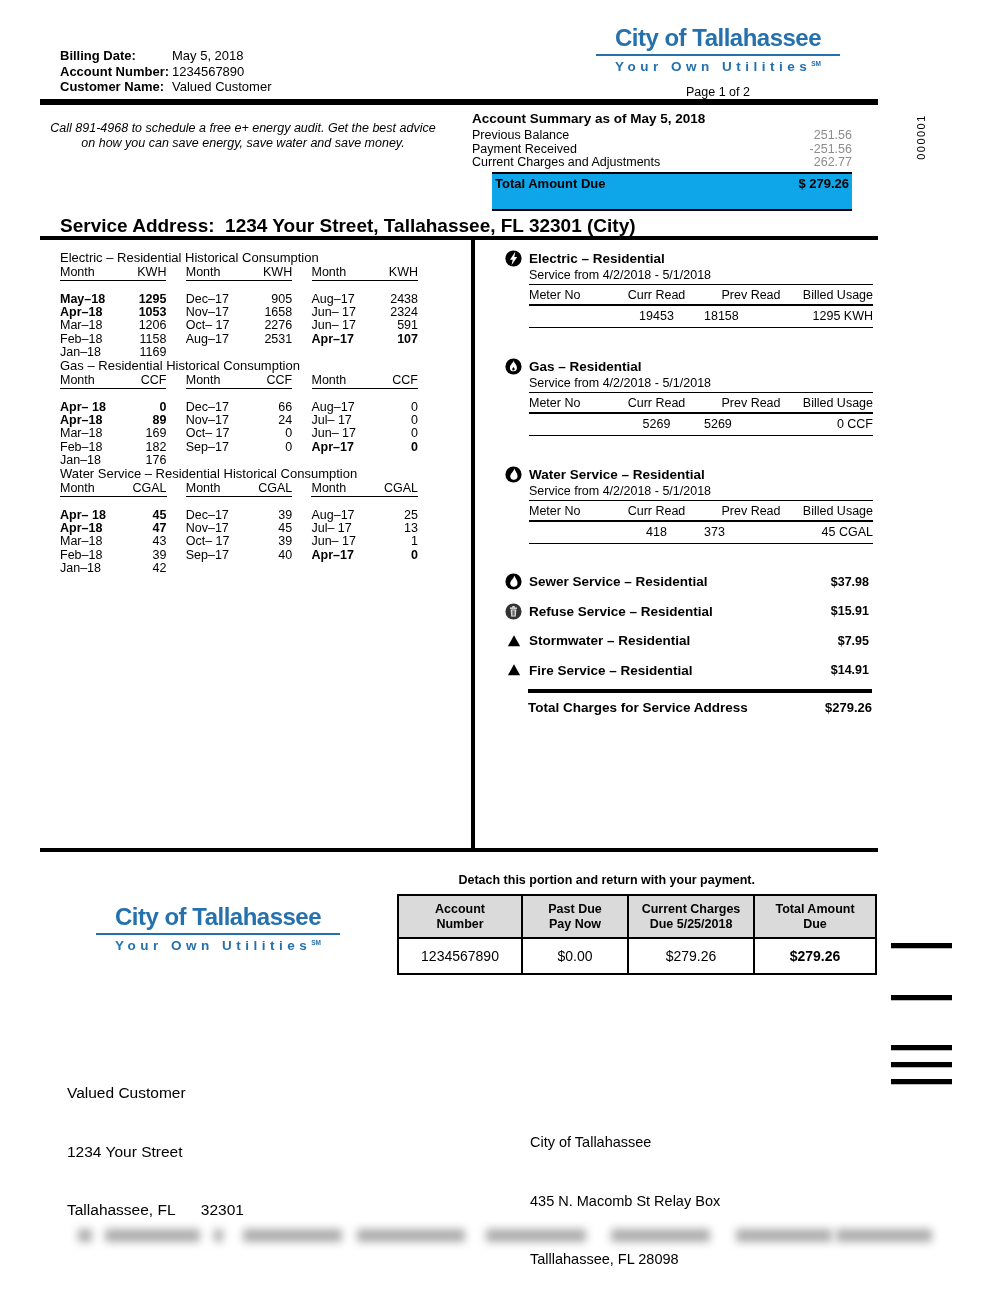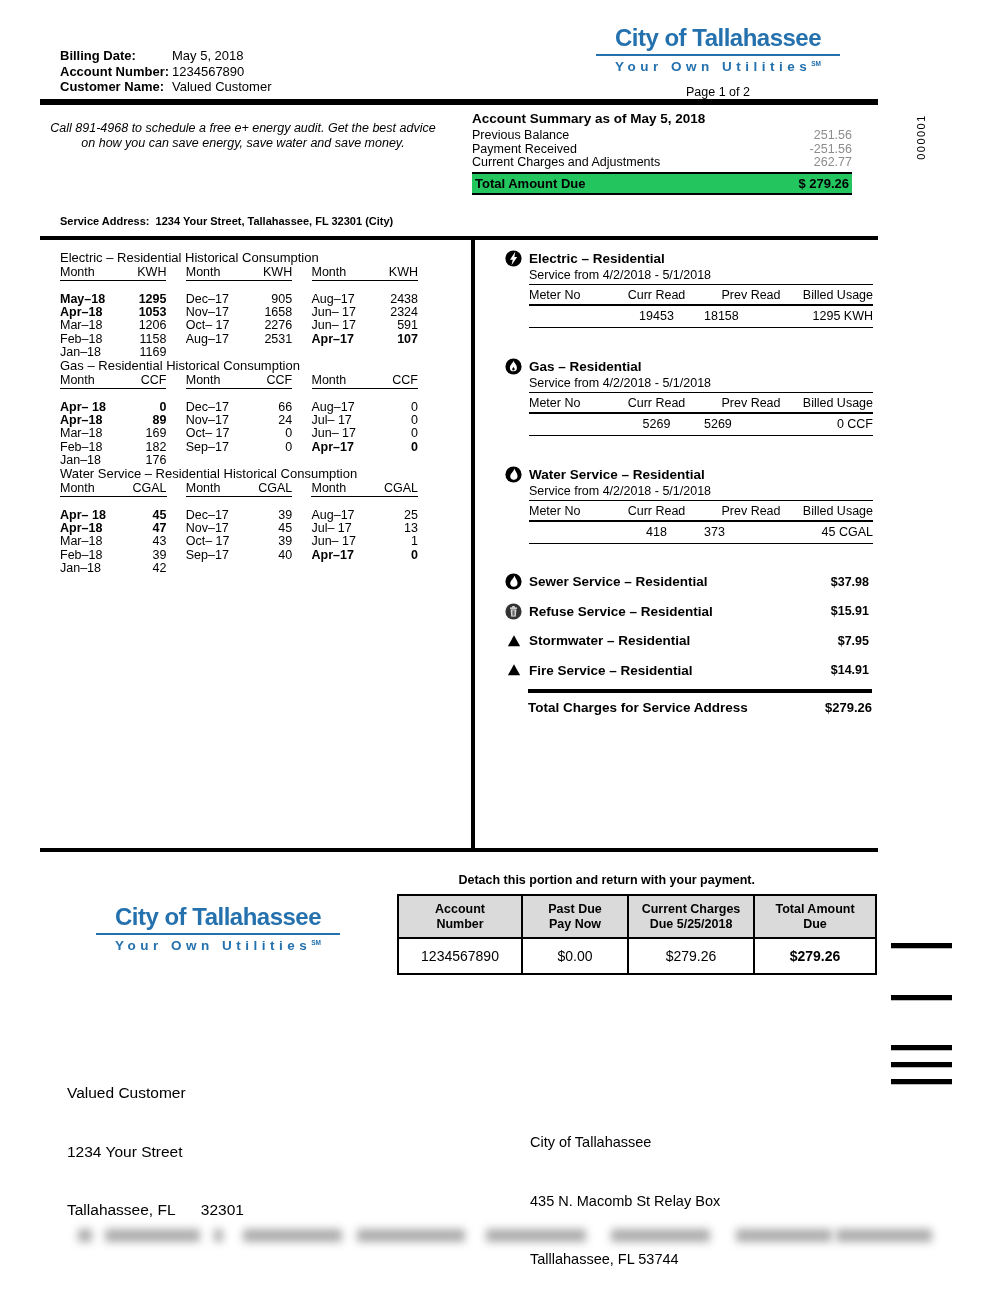--- a/index.html
+++ b/index.html
@@ -22,24 +22,24 @@
   .bar-top{left:40px;top:99px;width:838px;height:6px;}
   .corner-code{position:absolute;left:892px;top:130px;width:60px;height:14px;
     transform:rotate(-90deg);font-size:11px;letter-spacing:1.5px;text-align:center;}
   
   .promo{position:absolute;left:47px;top:121px;width:392px;font-size:12.5px;font-style:italic;line-height:15px;text-align:center;}
   .summary{position:absolute;left:472px;top:111px;width:380px;}
   .summary .ttl{font-weight:bold;font-size:13.5px;margin-bottom:3px;}
   .summary .srow{display:flex;justify-content:space-between;font-size:12.5px;line-height:13.5px;}
   .summary .srow .val{color:var(--muted,#8C8C8C);}
   .summary .total{display:flex;justify-content:space-between;font-size:13px;font-weight:bold;
-    background:#22c55e;border-top:2px solid #000;border-bottom:2.5px solid #000;
-    padding:2px 3px 2px;margin-top:2px;}
-  
-  .svc-addr{position:absolute;left:60px;top:215px;font-size:11px;font-weight:bold;white-space:pre;}
+    background:#0ea5e9;border-top:2px solid #000;border-bottom:2.5px solid #000;
+    padding:2px 3px 18px;margin-top:2px;margin-left:20px;}
+  
+  .svc-addr{position:absolute;left:60px;top:215px;font-size:19px;font-weight:bold;white-space:pre;}
   .bar-svc{left:40px;top:236px;width:838px;height:4px;}
   .divider-v{left:471px;top:240px;width:4px;height:612px;}
   .bar-bottom{left:40px;top:848px;width:838px;height:4px;}
   
   .hist{position:absolute;left:60px;width:360px;}
   .hist .hist-title{font-weight:normal;font-size:13px;margin-bottom:1px;}
   .hist table{border-collapse:collapse;width:358px;font-size:12.5px;}
   .hist th{font-weight:normal;text-align:left;border-bottom:1px solid #000;padding:0 0 1px 0;line-height:13px;}
   .hist th.hv{text-align:right;}
   .hist th.hg,.hist td.hg{border-bottom:none;width:20px;}
@@ -536,21 +536,21 @@
 
   <div class="addr addr-mail">
     <div>Valued Customer</div>
     <div>1234 Your Street</div>
     <div>Tallahassee, FL      32301</div>
   </div>
 
   <div class="addr addr-remit">
     <div>City of Tallahassee</div>
     <div>435 N. Macomb St Relay Box</div>
-    <div>Talllahassee, FL 53744</div>
+    <div>Talllahassee, FL 28098</div>
   </div>
 
   <div class="blur-line">
     <div class="blur-blk" style="left:78px;width:14px"></div>
     <div class="blur-blk" style="left:105px;width:95px"></div>
     <div class="blur-blk" style="left:214px;width:9px"></div>
     <div class="blur-blk" style="left:243px;width:99px"></div>
     <div class="blur-blk" style="left:357px;width:108px"></div>
     <div class="blur-blk" style="left:486px;width:100px"></div>
     <div class="blur-blk" style="left:611px;width:99px"></div>

